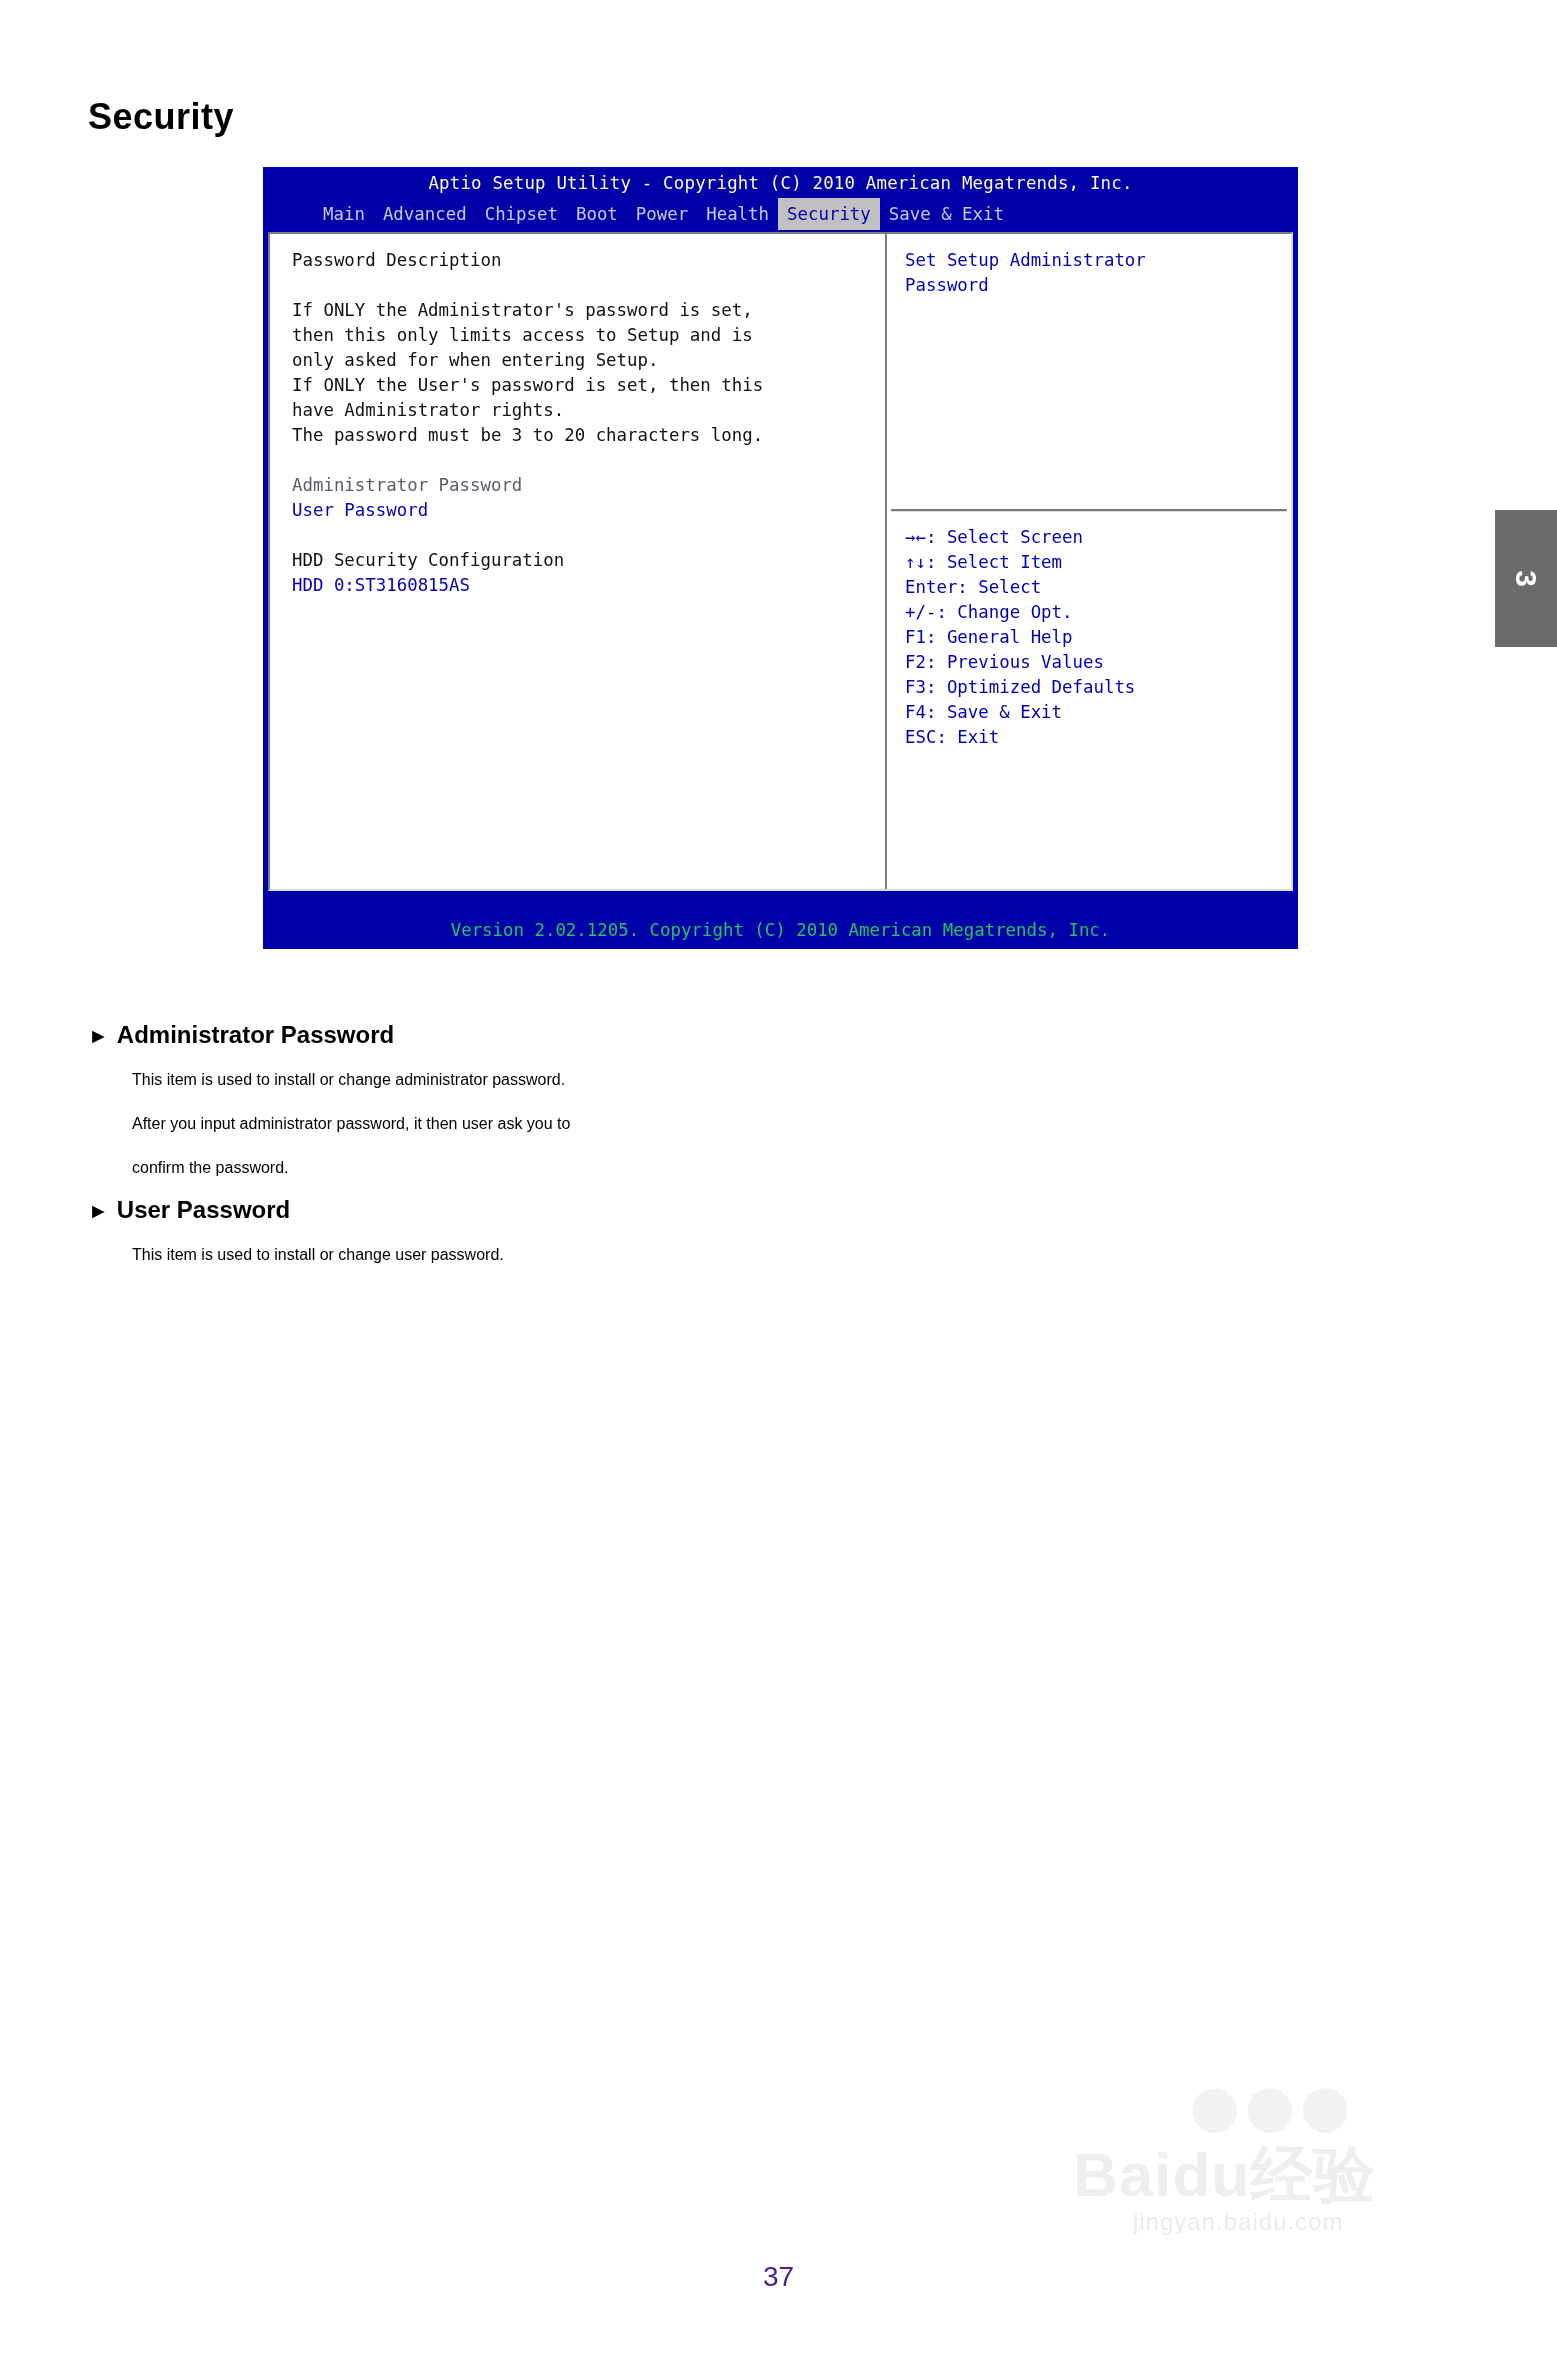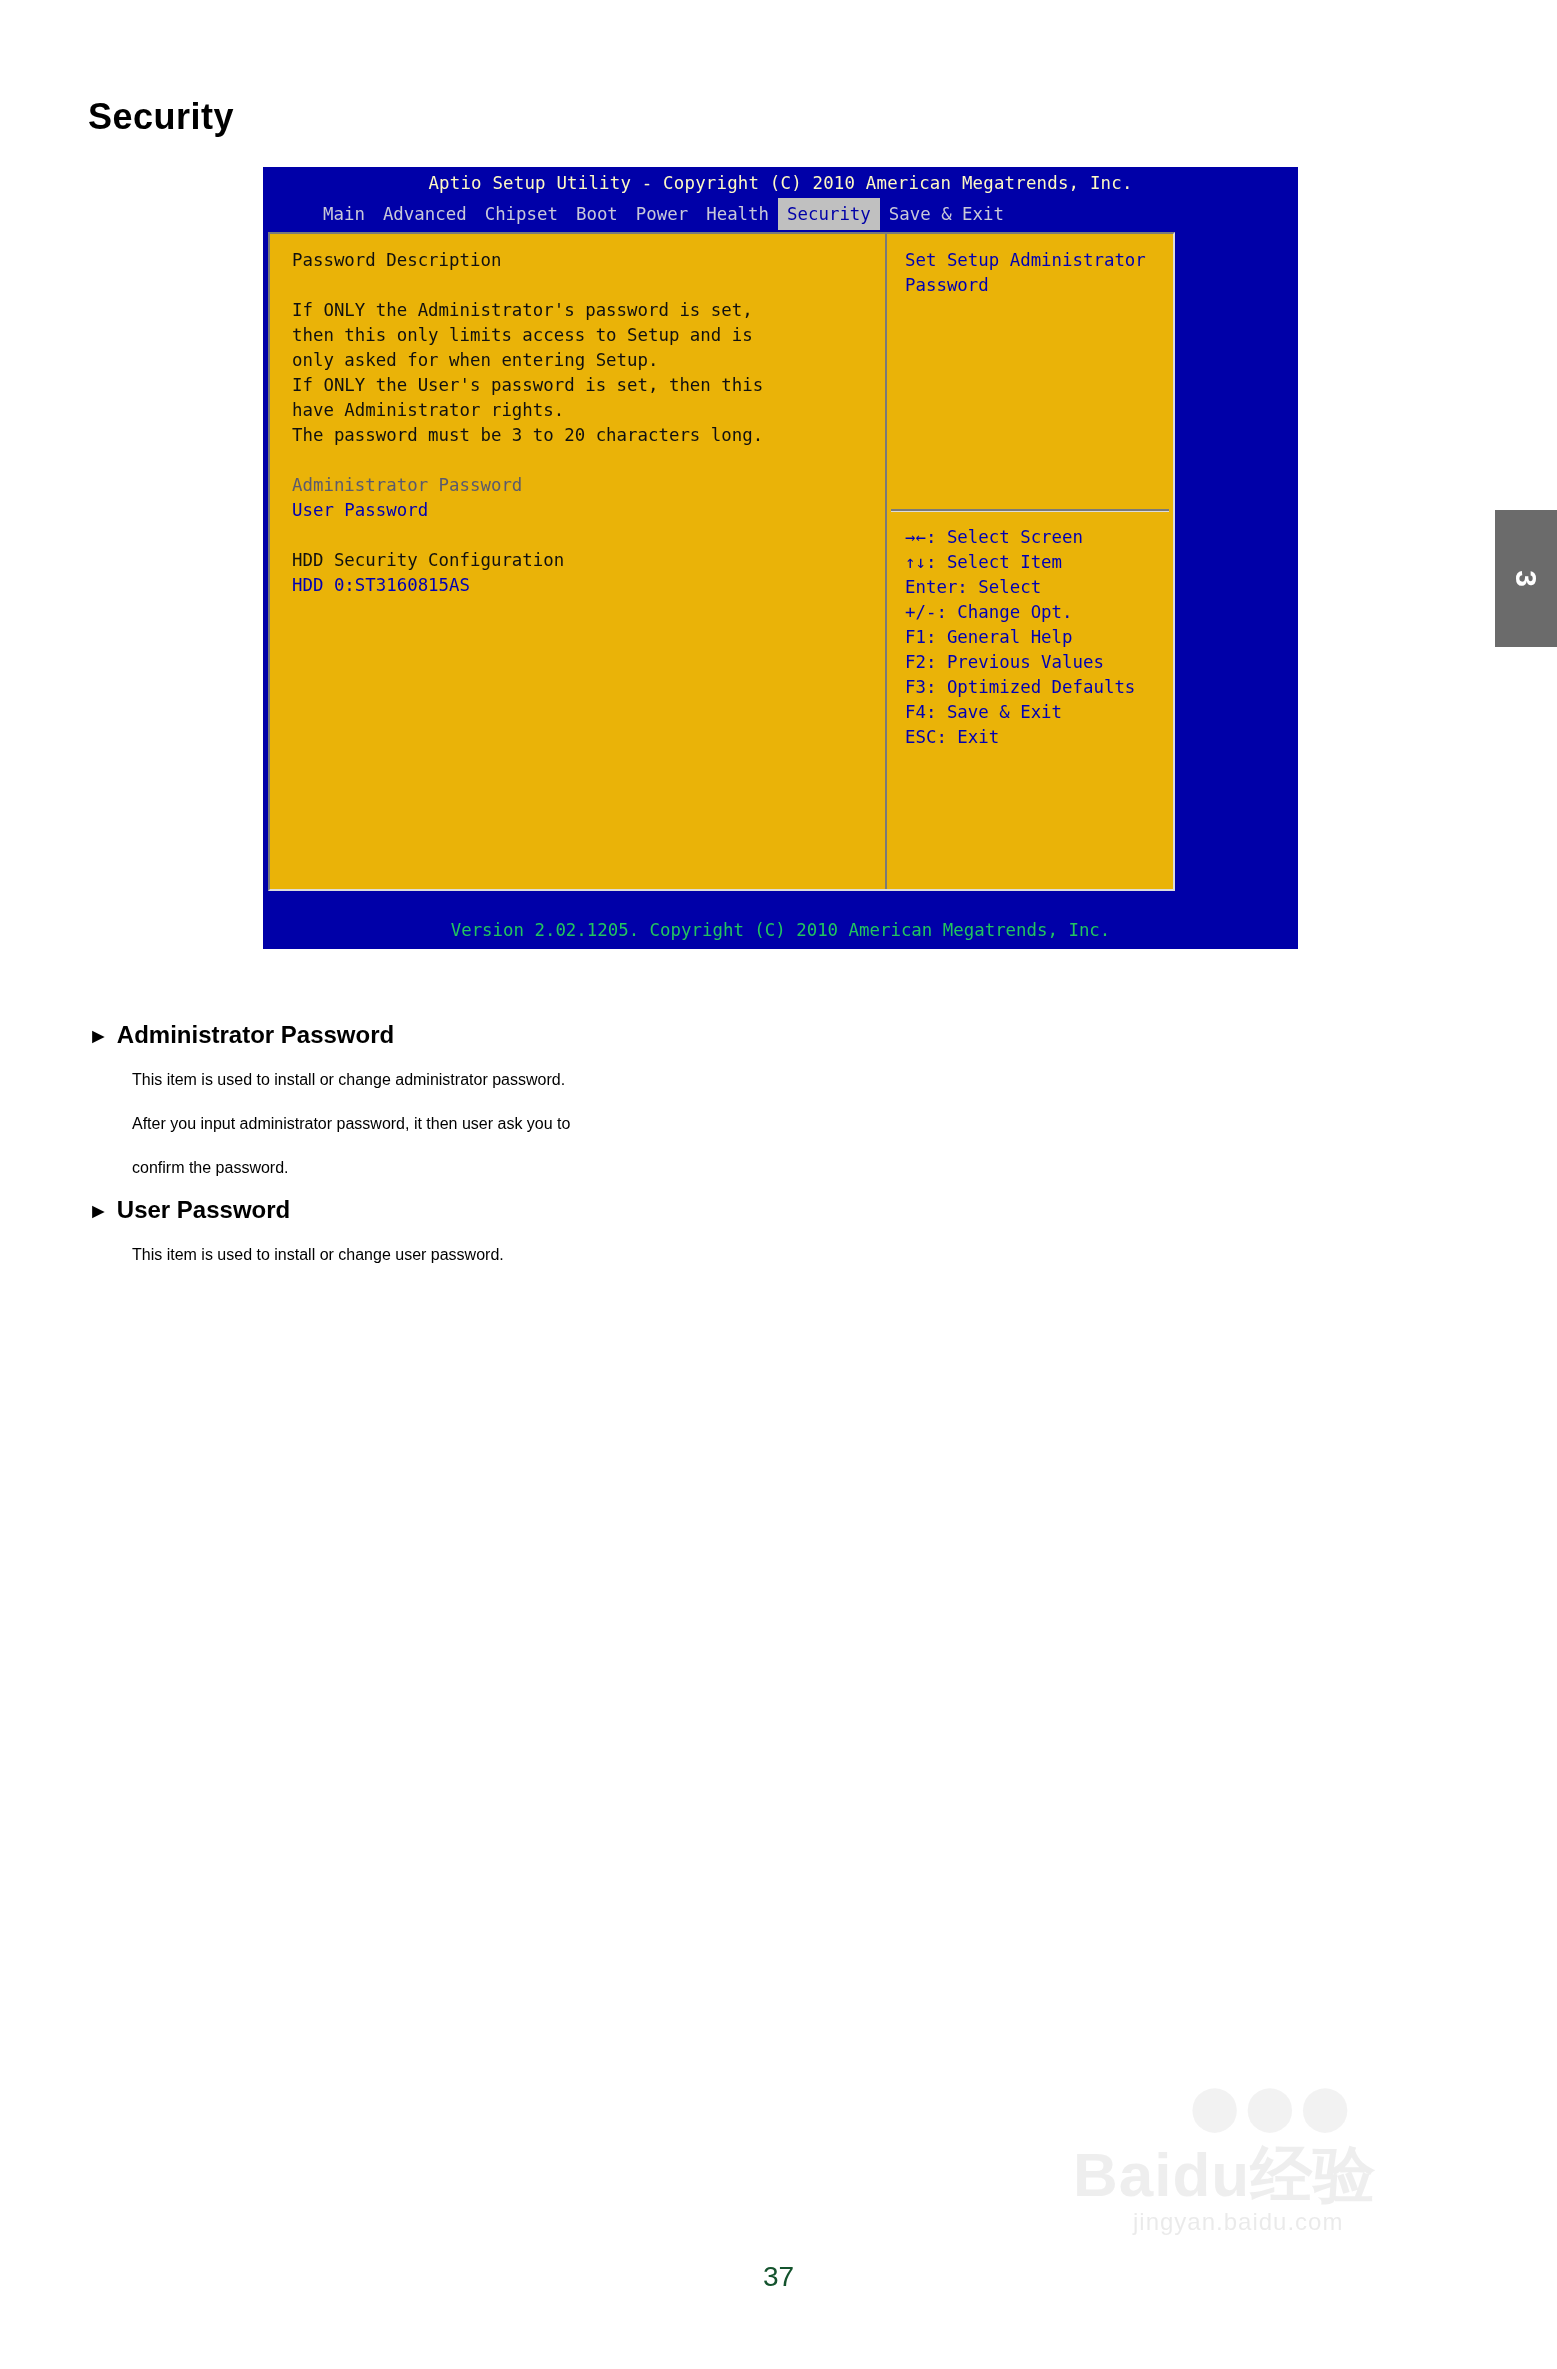--- a/index.html
+++ b/index.html
@@ -76,23 +76,23 @@
   }
   .bios-menu .mi.active {
     background: #c0c0c0;
     color: #0000a8;
   }
 
   .bios-body {
     position: absolute;
     top: 64px;
     left: 4px;
-    width: 907px;
+    width: 1025px;
     height: 659px;
-    background: #eab308;
+    background: #ffffff;
     border-top: 2px solid #7a7a7a;
     border-left: 2px solid #7a7a7a;
     border-right: 2px solid #dcdcdc;
     border-bottom: 2px solid #dcdcdc;
     box-sizing: border-box;
     display: flex;
   }
   .bios-left {
     width: 617px;
     box-sizing: border-box;
@@ -181,21 +181,21 @@
   #user-block { top: 1188px; }
 
   
   .page-number {
     position: absolute;
     left: 0;
     width: 1557px;
     top: 2261px;
     text-align: center;
     font-size: 28px;
-    color: #14532d;
+    color: #4c1d95;
   }
 
   
   .watermark {
     position: absolute;
     right: 86px;
     bottom: 119px;
     width: 398px;
     height: 169px;
     pointer-events: none;

